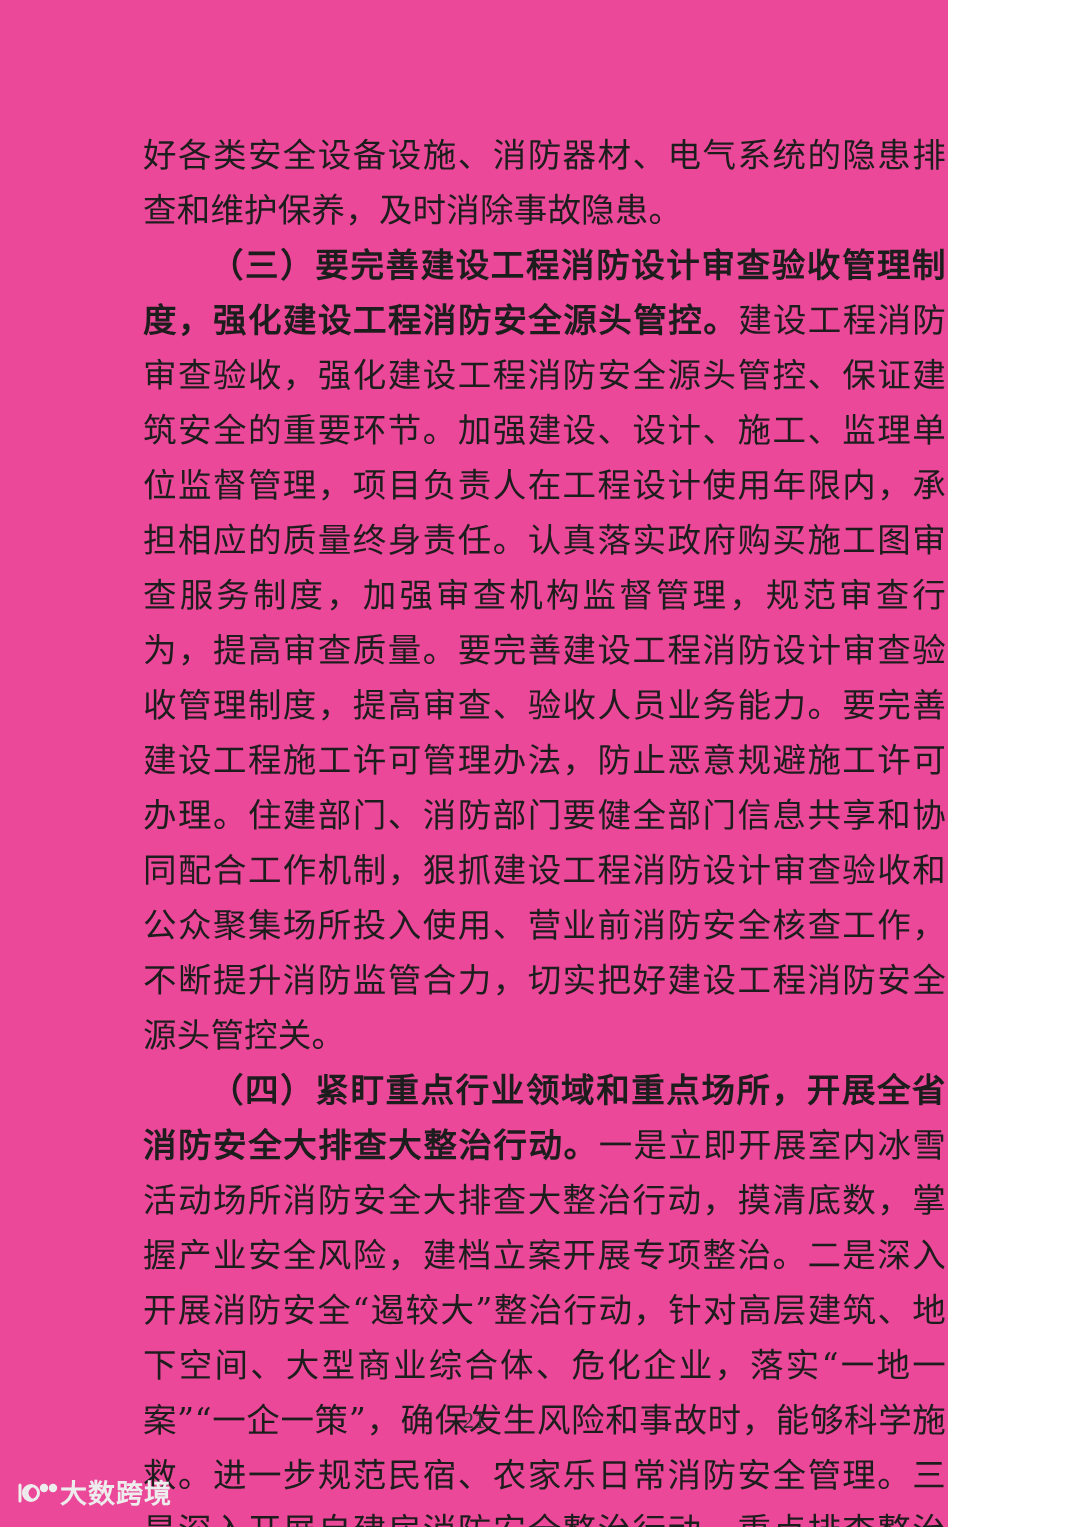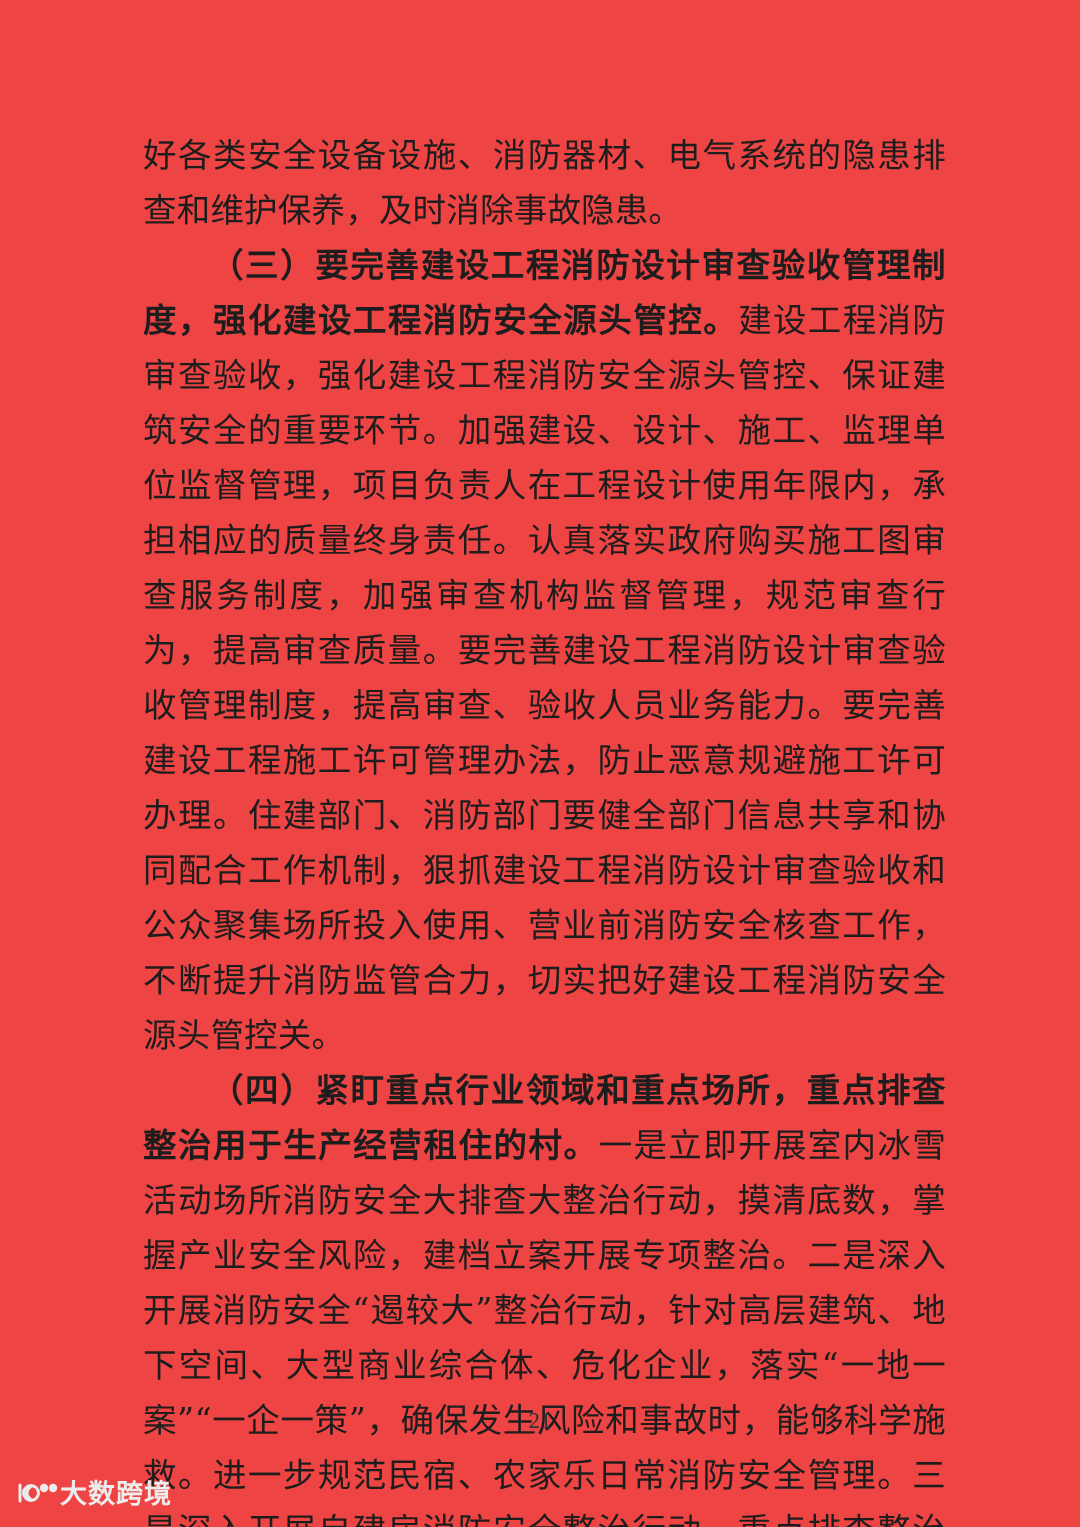--- a/index.html
+++ b/index.html
@@ -4,23 +4,23 @@
 <title>Scanned Document Page</title>
 <style>
   html, body {
     margin: 0;
     padding: 0;
     background: #ffffff;
   }
 
   .page {
     position: relative;
-    width: 1080px;
+    width: 948px;
     height: 1527px;
-    background: #ef4444;
+    background: #ec4899;
     overflow: hidden;
     box-sizing: border-box;
     font-family: "DejaVu Serif", "Liberation Serif", serif;
   }
 
   
   .doc-body {
     position: absolute;
     left: 143px;
     top: 128px;
@@ -96,21 +96,21 @@
 <body>
 
 <div class="page">
 
   <div class="doc-body">
 
     <p class="para"><span>好各类安全设备设施、消防器材、电气系统的隐患排查和维护保养，及时消除事故隐患。</span></p>
 
     <p class="para indent"><span class="lead">（三）要完善建设工程消防设计审查验收管理制度，强化建设工程消防安全源头管控。</span><span>建设工程消防审查验收，强化建设工程消防安全源头管控、保证建筑安全的重要环节。加强建设、设计、施工、监理单位监督管理，项目负责人在工程设计使用年限内，承担相应的质量终身责任。认真落实政府购买施工图审查服务制度，加强审查机构监督管理，规范审查行为，提高审查质量。要完善建设工程消防设计审查验收管理制度，提高审查、验收人员业务能力。要完善建设工程施工许可管理办法，防止恶意规避施工许可办理。住建部门、消防部门要健全部门信息共享和协同配合工作机制，狠抓建设工程消防设计审查验收和公众聚集场所投入使用、营业前消防安全核查工作，不断提升消防监管合力，切实把好建设工程消防安全源头管控关。</span></p>
 
-    <p class="para indent"><span class="lead">（四）紧盯重点行业领域和重点场所，重点排查整治用于生产经营租住的村。</span><span>一是立即开展室内冰雪活动场所消防安全大排查大整治行动，摸清底数，掌握产业安全风险，建档立案开展专项整治。二是深入开展消防安全“遏较大”整治行动，针对高层建筑、地下空间、大型商业综合体、危化企业，落实“一地一案”“一企一策”，确保发生风险和事故时，能够科学施救。进一步规范民宿、农家乐日常消防安全管理。三是深入开展自建房消防安全整治行动，重点排查整治用于生产经营租住的村</span></p>
+    <p class="para indent"><span class="lead">（四）紧盯重点行业领域和重点场所，开展全省消防安全大排查大整治行动。</span><span>一是立即开展室内冰雪活动场所消防安全大排查大整治行动，摸清底数，掌握产业安全风险，建档立案开展专项整治。二是深入开展消防安全“遏较大”整治行动，针对高层建筑、地下空间、大型商业综合体、危化企业，落实“一地一案”“一企一策”，确保发生风险和事故时，能够科学施救。进一步规范民宿、农家乐日常消防安全管理。三是深入开展自建房消防安全整治行动，重点排查整治用于生产经营租住的村</span></p>
 
   </div>
 
   <div class="page-number">21</div>
 
   <div class="watermark">
     <svg class="watermark-mark" viewBox="0 0 44 30">
       <path d="M4 7 L4 23" stroke="#ededed" stroke-width="3" fill="none" stroke-linecap="round"></path>
       <path d="M22 10 a7.5 7.5 0 1 0 0 10 a6 6 0 1 1 0 -10 Z" fill="#ededed"></path>
       <circle cx="15" cy="15" r="7.5" fill="none" stroke="#ededed" stroke-width="3"></circle>

